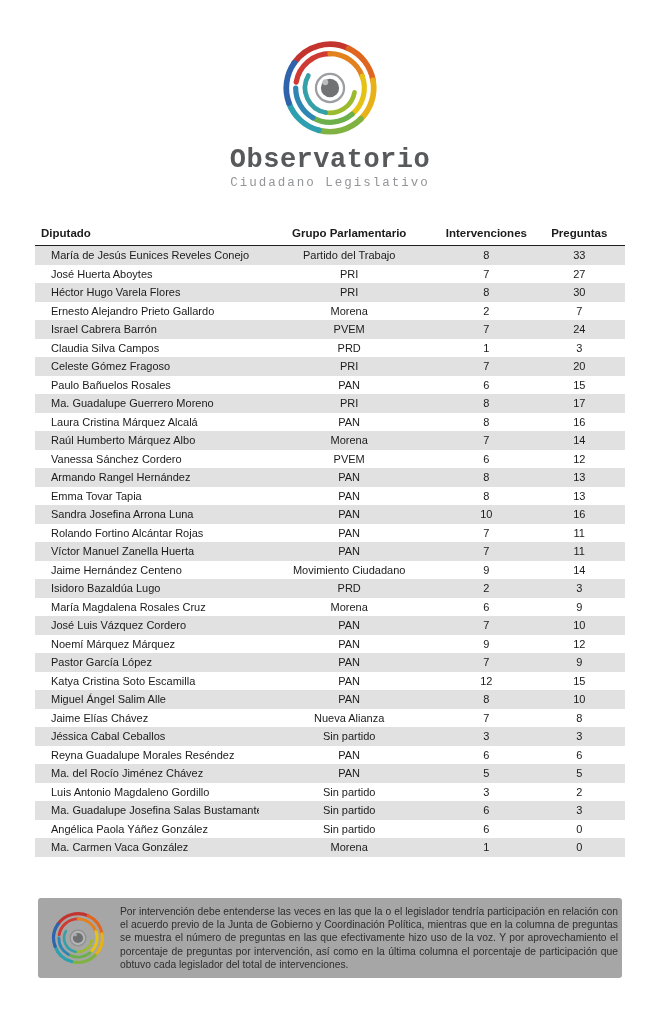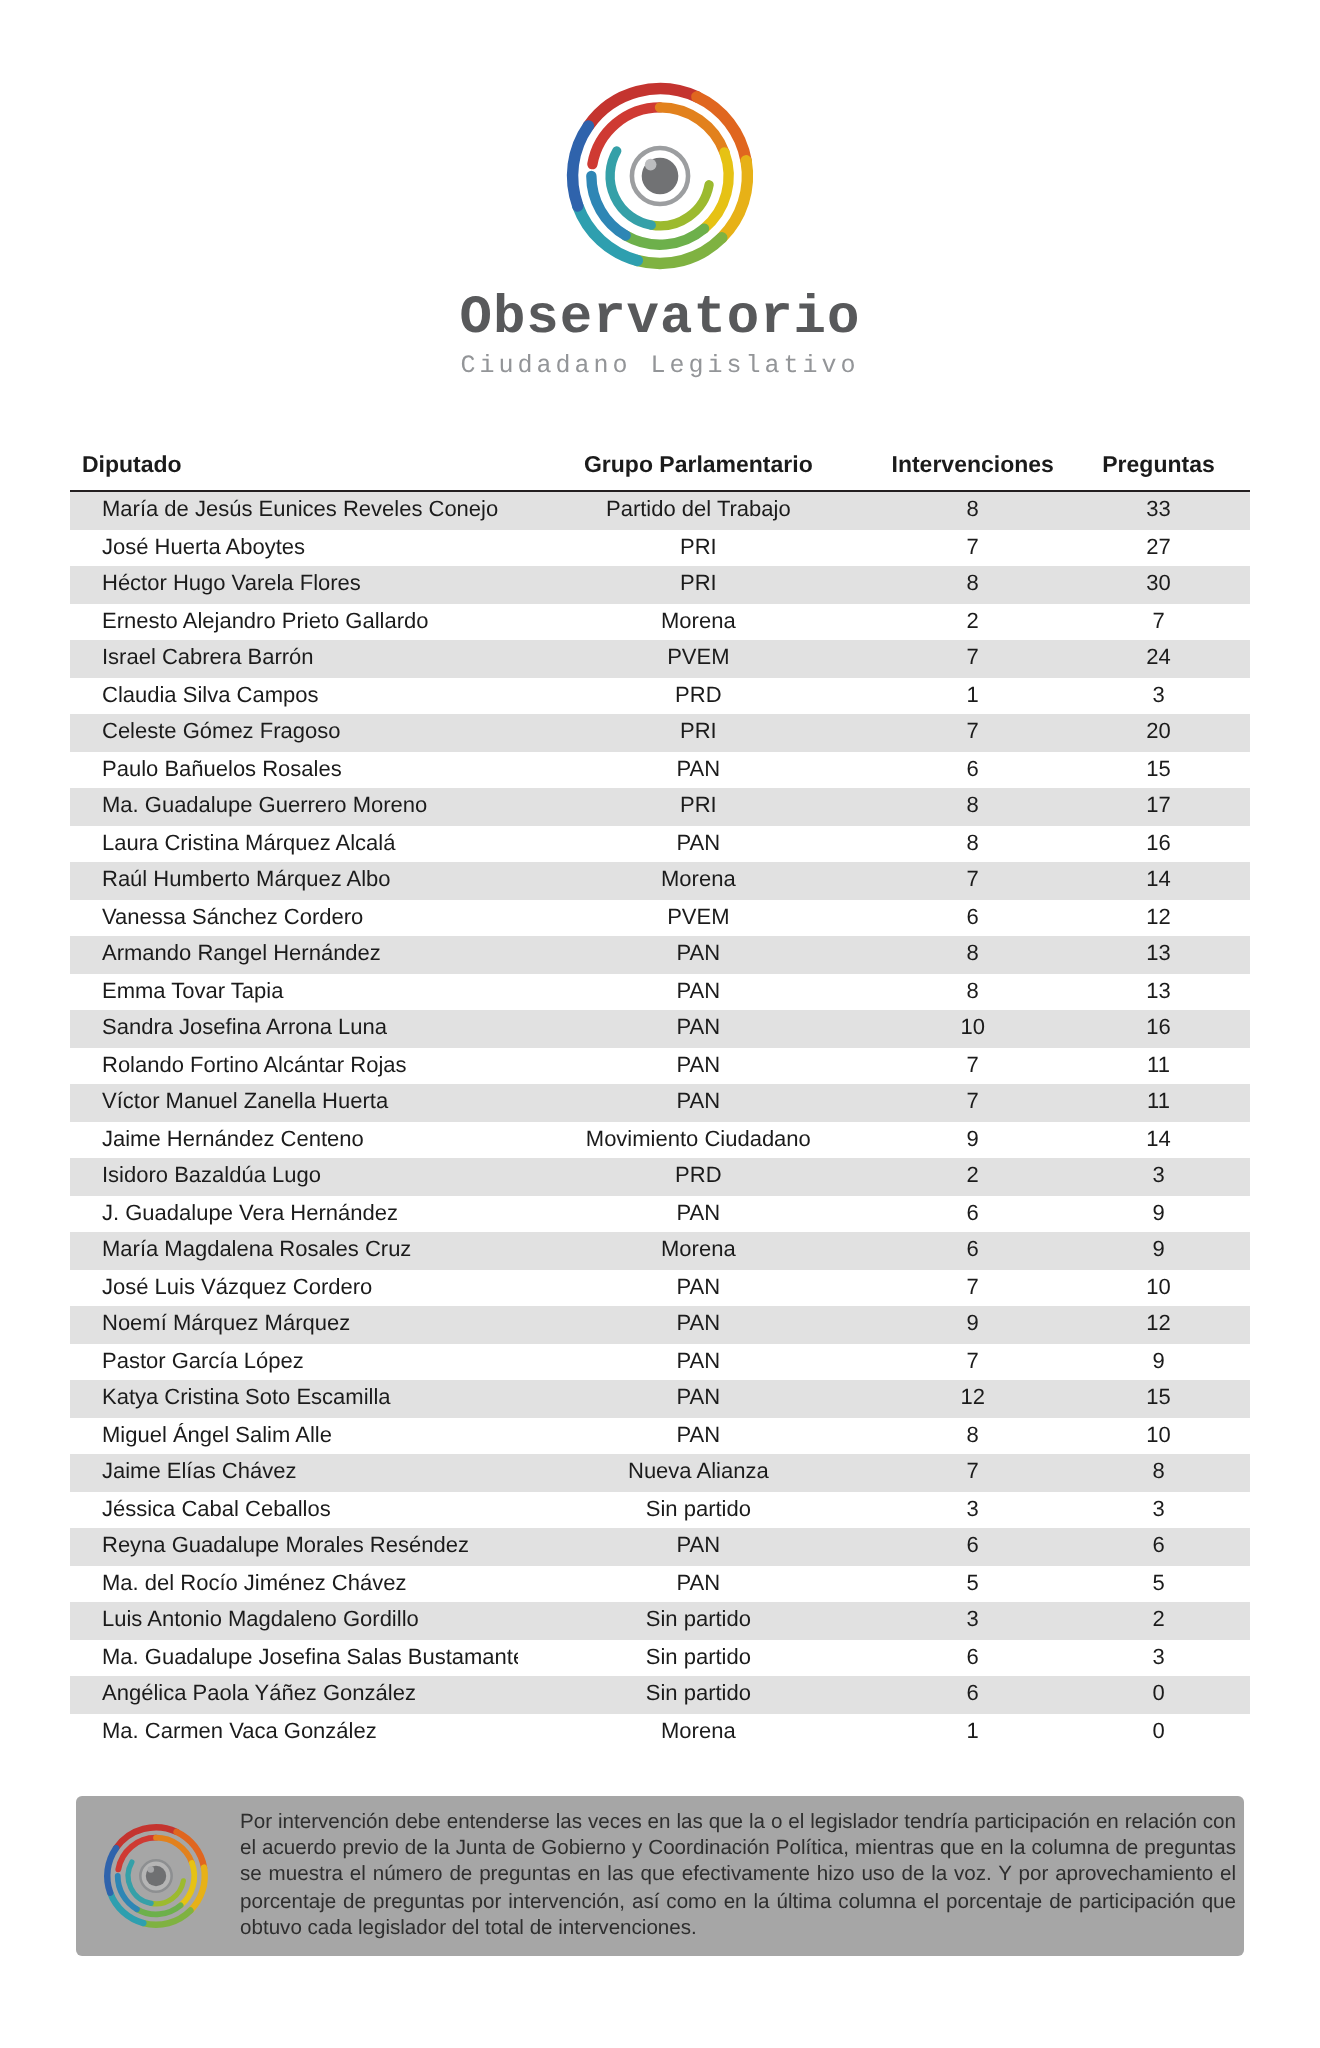--- a/index.html
+++ b/index.html
@@ -244,26 +244,20 @@
     <td>9</td>
     <td>14</td>
   </tr>
       <tr>
     <td class="left">Isidoro Bazaldúa Lugo</td>
     <td>PRD</td>
     <td>2</td>
     <td>3</td>
   </tr>
       <tr>
-    <td class="left">J. Guadalupe Vera Hernández</td>
-    <td>PAN</td>
-    <td>6</td>
-    <td>9</td>
-  </tr>
-      <tr>
     <td class="left">María Magdalena Rosales Cruz</td>
     <td>Morena</td>
     <td>6</td>
     <td>9</td>
   </tr>
       <tr>
     <td class="left">José Luis Vázquez Cordero</td>
     <td>PAN</td>
     <td>7</td>
     <td>10</td>

